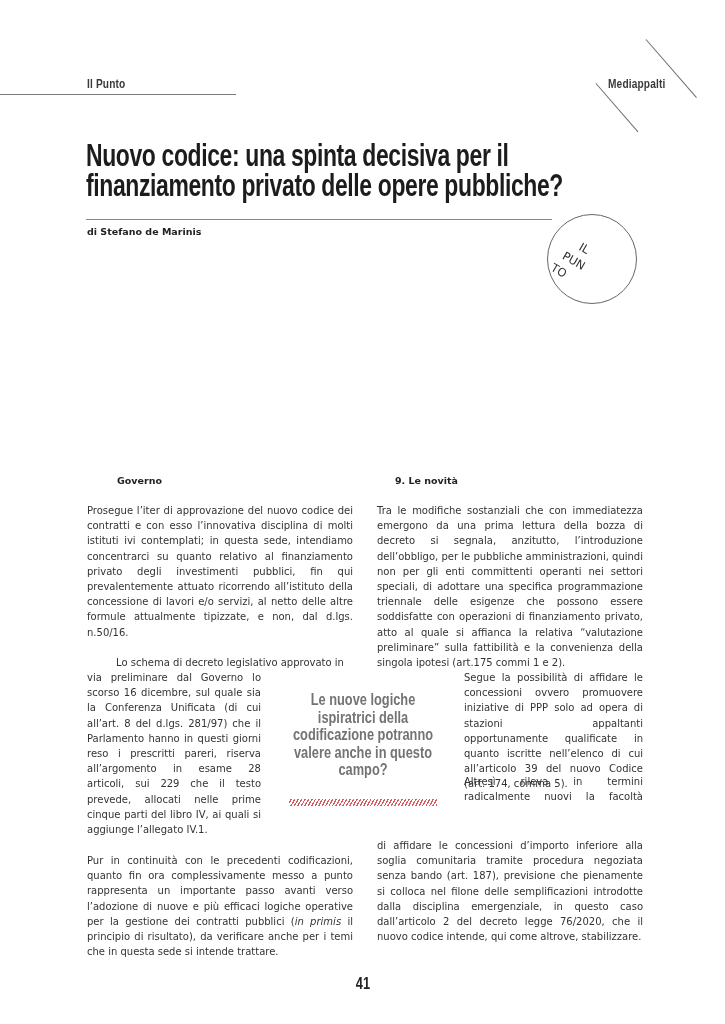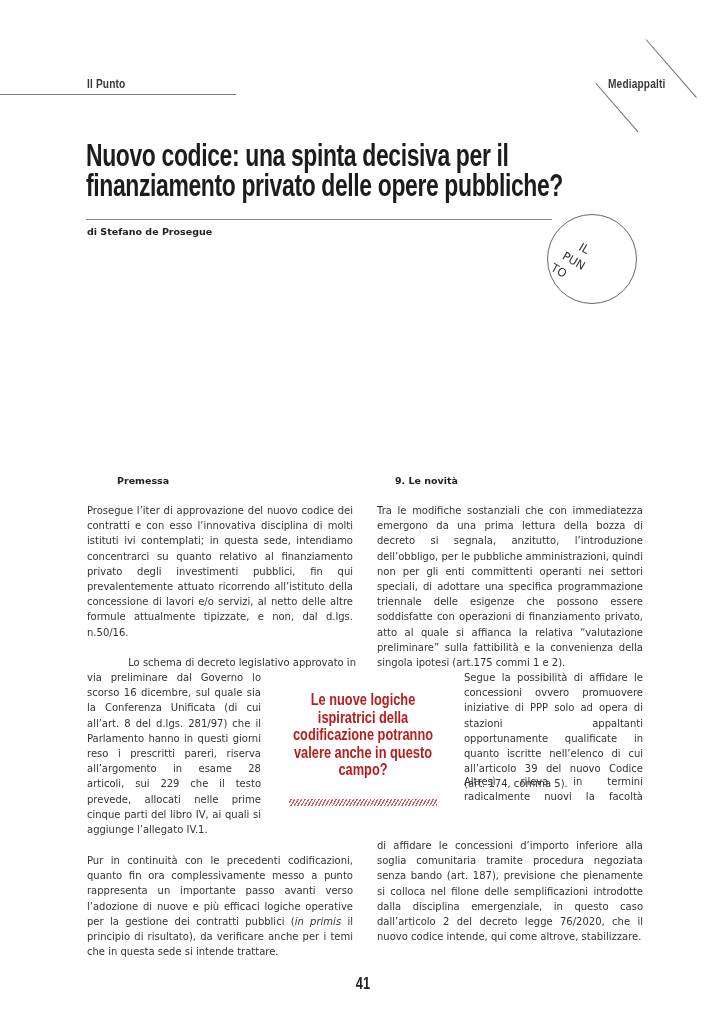--- a/index.html
+++ b/index.html
@@ -7,21 +7,21 @@
     .abs { position: absolute; }
     .section-label { font-family: "Liberation Sans", sans-serif; font-weight: bold; font-size: 13px; color: #3a3a3a; transform: scaleX(0.78); transform-origin: left center; letter-spacing: 0.2px; }
     .hline { background: #7a7a7a; height: 1px; }
     .title { left: 86px; top: 141px; width: 560px; font-family: "Liberation Sans", sans-serif; font-weight: bold; font-size: 31px; line-height: 30px; color: #1c1c1c; letter-spacing: -0.5px; transform: scaleX(0.74); transform-origin: left top; width: 760px; }
     .author { left: 87px; top: 226px; font-family: "DejaVu Sans", sans-serif; font-weight: bold; font-size: 9.5px; color: #222; }
     .circle { left: 547px; top: 214px; width: 88px; height: 88px; border: 1px solid #666; border-radius: 50%; }
     .circle-text { left: 572px; top: 232px; font-family: "DejaVu Sans", sans-serif; font-size: 11.5px; line-height: 16px; color: #333; transform: rotate(30deg); transform-origin: left top; }
     .h2 { font-family: "DejaVu Sans", sans-serif; font-weight: bold; font-size: 9.5px; color: #222; }
     .para { font-family: "DejaVu Sans", sans-serif; font-size: 10px; line-height: 15.2px; color: #333; text-align: justify; }
     .para i { font-style: italic; }
-    .quote { left: 283px; top: 691px; width: 160px; text-align: center; font-family: "Liberation Sans", sans-serif; font-weight: bold; font-size: 16px; line-height: 17.5px; color: #b91c1c; }
+    .quote { left: 283px; top: 691px; width: 160px; text-align: center; font-family: "Liberation Sans", sans-serif; font-weight: bold; font-size: 16px; line-height: 17.5px; color: #737373; }
     .quote-inner { display: inline-block; transform: scaleX(0.8); transform-origin: center top; width: 200px; margin-left: -20px; }
     .hatch { left: 289px; top: 799px; width: 148px; height: 7px; background: repeating-linear-gradient(-60deg, #d9595c 0px, #d9595c 1.2px, transparent 1.2px, transparent 3px); }
     .pagenum { left: 354px; top: 975px; font-family: "Liberation Sans", sans-serif; font-weight: bold; font-size: 16px; color: #222; transform: scaleX(0.8); }
     .diag { background: #6e6e6e; height: 1px; transform-origin: left center; }
   </style>
 </head>
 <body>
 
 <div class="abs section-label" style="left:87px; top:76px;">Il Punto</div>
 <div class="abs hline" style="left:0; top:94px; width:236px;"></div>
@@ -29,34 +29,34 @@
 <div class="abs section-label" style="left:608px; top:76px;">Mediappalti</div>
 <div class="abs diag" style="left:646px; top:39px; width:77px; transform:rotate(49deg);"></div>
 <div class="abs diag" style="left:596px; top:83px; width:64px; transform:rotate(49deg);"></div>
 
 <div class="abs title">
   <div>Nuovo codice: una spinta decisiva per il</div>
   <div>finanziamento privato delle opere pubbliche?</div>
 </div>
 
 <div class="abs hline" style="left:86px; top:219px; width:466px; background:#888;"></div>
-<div class="abs author">di Stefano de Prosegue</div>
+<div class="abs author">di Stefano de Marinis</div>
 
 <div class="abs circle"></div>
 <div class="abs circle-text">
   <div style="padding-left:14px;">IL</div>
   <div style="padding-left:4px;">PUN</div>
   <div style="padding-left:0px;">TO</div>
 </div>
 
-<div class="abs h2" style="left:117px; top:475px;">Premessa</div>
+<div class="abs h2" style="left:117px; top:475px;">Governo</div>
 
 <div class="abs para" style="left:87px; top:503px; width:266px;">Prosegue l’iter di approvazione del nuovo codice dei contratti e con esso l’innovativa disciplina di molti istituti ivi contemplati; in questa sede, intendiamo concentrarci su quanto relativo al finanziamento privato degli investimenti pubblici, fin qui prevalentemente attuato ricorrendo all’istituto della concessione di lavori e/o servizi, al netto delle altre formule attualmente tipizzate, e non, dal d.lgs. n.50/16.</div>
 
-<div class="abs para" style="left:90px; top:655px; width:266px; text-align:right;">Lo schema di decreto legislativo approvato in</div>
+<div class="abs para" style="left:97px; top:655px; width:266px; text-align:center;">Lo schema di decreto legislativo approvato in</div>
 <div class="abs para" style="left:87px; top:670px; width:174px;">via preliminare dal Governo lo scorso 16 dicembre, sul quale sia la Conferenza Unificata (di cui all’art. 8 del d.lgs. 281/97) che il Parlamento hanno in questi giorni reso i prescritti pareri, riserva all’argomento in esame 28 articoli, sui 229 che il testo prevede, allocati nelle prime cinque parti del libro IV, ai quali si aggiunge l’allegato IV.1.</div>
 
 <div class="abs para" style="left:87px; top:853px; width:266px;"><span>Pur in continuità con le precedenti codificazioni, quanto fin ora complessivamente messo a punto rappresenta un importante passo avanti verso l’adozione di nuove e più efficaci logiche operative per la gestione dei contratti pubblici (</span><i>in primis</i><span> il principio di risultato), da verificare anche per i temi che in questa sede si intende trattare.</span></div>
 
 <div class="abs quote">
   <span class="quote-inner">Le nuove logiche ispiratrici della codificazione potranno valere anche in questo campo?</span>
 </div>
 <div class="abs hatch"></div>
 
 <div class="abs h2" style="left:395px; top:475px;">9. Le novità</div>

